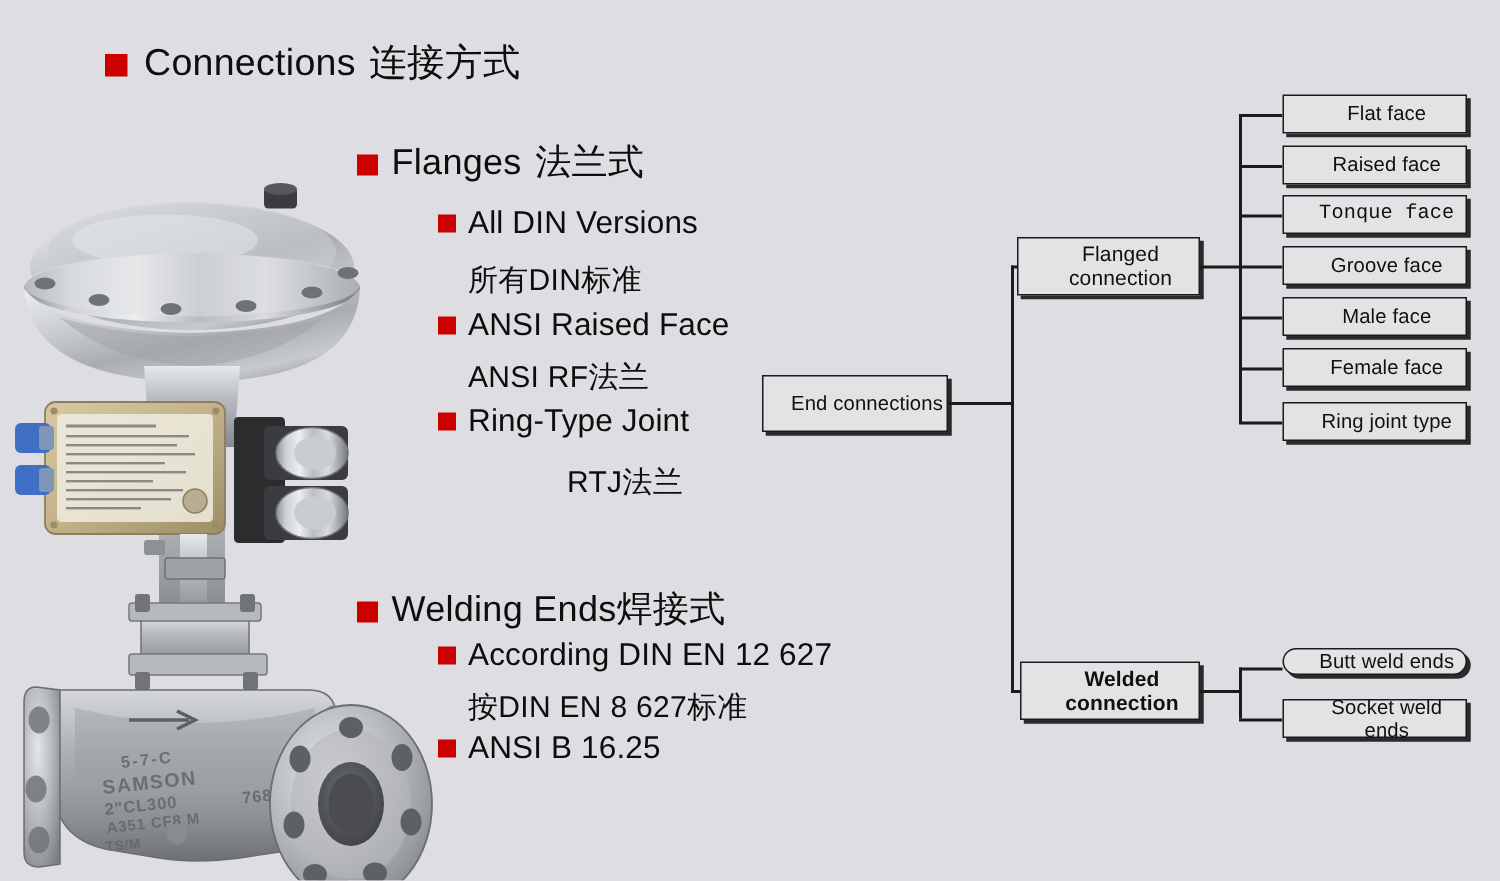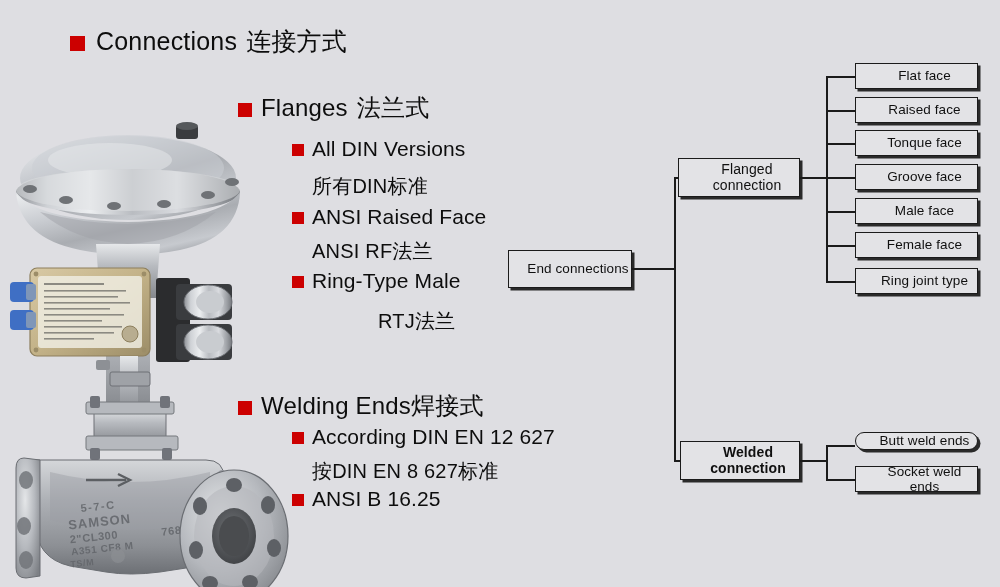--- a/index.html
+++ b/index.html
@@ -267,21 +267,21 @@
   <div class="plain-row t-cn" style="left:312px; top:173px;">所有DIN标准</div>
 
   <div class="bullet-row" style="left:292px; top:205px;">
     <span class="sq sq-l3"></span>
     <span class="t-l3">ANSI Raised Face</span>
   </div>
   <div class="plain-row t-cn" style="left:312px; top:238px;">ANSI RF法兰</div>
 
   <div class="bullet-row" style="left:292px; top:269px;">
     <span class="sq sq-l3"></span>
-    <span class="t-l3">Ring-Type Male</span>
+    <span class="t-l3">Ring-Type Joint</span>
   </div>
   <div class="plain-row t-cn" style="left:378px; top:308px;">RTJ法兰</div>
 
   <div class="bullet-row" style="left:238px; top:390px;">
     <span class="sq sq-l2"></span>
     <span class="t-l2">Welding Ends</span>
     <span class="t-l2">焊接式</span>
   </div>
 
   <div class="bullet-row" style="left:292px; top:425px;">
@@ -311,21 +311,21 @@
   <div class="line h" style="left:800px; top:177px; width:28px;"></div>
   <div class="line v" style="left:826px; top:76px; height:206px;"></div>
 
   <div class="line h" style="left:826px; top:76px;  width:29px;"></div>
   <div class="node" style="left:855px; top:63px;  width:123px; height:26px;">Flat face</div>
 
   <div class="line h" style="left:826px; top:110px; width:29px;"></div>
   <div class="node" style="left:855px; top:97px;  width:123px; height:26px;">Raised face</div>
 
   <div class="line h" style="left:826px; top:143px; width:29px;"></div>
-  <div class="node" style="left:855px; top:130px; width:123px; height:26px;">Tonque face</div>
+  <div class="node" style="left:855px; top:130px; width:123px; height:26px;font-family:Liberation Mono, monospace;">Tonque face</div>
 
   <div class="line h" style="left:826px; top:177px; width:29px;"></div>
   <div class="node" style="left:855px; top:164px; width:123px; height:26px;">Groove face</div>
 
   <div class="line h" style="left:826px; top:211px; width:29px;"></div>
   <div class="node" style="left:855px; top:198px; width:123px; height:26px;">Male face</div>
 
   <div class="line h" style="left:826px; top:245px; width:29px;"></div>
   <div class="node" style="left:855px; top:232px; width:123px; height:26px;">Female face</div>
 

